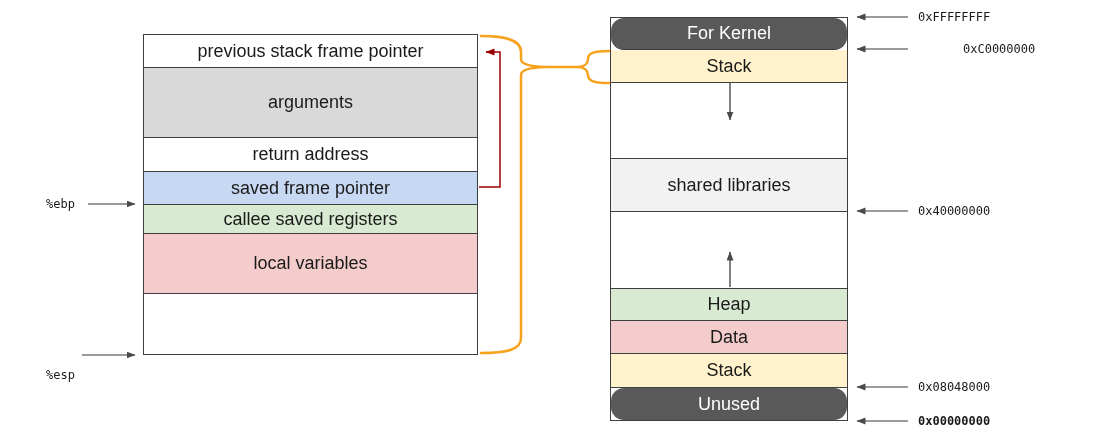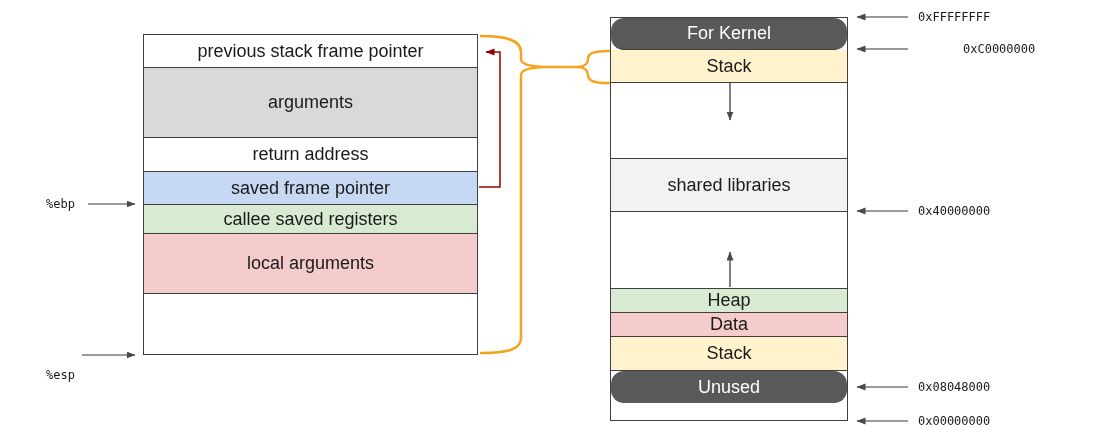--- a/index.html
+++ b/index.html
@@ -20,40 +20,40 @@
   .bg-yellow{background:var(--c-yellow);}
   .bg-lightgray{background:var(--c-lightgray);}
   .bg-dark{background:var(--c-dark);color:var(--c-darktext);border-radius:13px;}
   
   .frame-box{left:143px;top:34px;width:335px;height:321px;}
   .f1{height:33px;} .f2{height:70px;} .f3{height:34px;} .f4{height:33px;}
   .f5{height:29px;} .f6{height:60px;} .f7{height:57px;}
   
   .mem-box{left:610px;top:17px;width:238px;height:404px;}
   .m1{height:32px;} .m2{height:33px;} .m3{height:76px;} .m4{height:53px;}
-  .m5{height:77px;} .m6{height:24px;} .m7{height:24px;} .m8{height:34px;} .m9{height:32px;}
+  .m5{height:77px;} .m6{height:32px;} .m7{height:33px;} .m8{height:34px;} .m9{height:32px;}
   
   .mono-label{
     position:absolute;font-family:"DejaVu Sans Mono","Liberation Mono",monospace;
     font-size:12px;color:#1a1a1a;transform:translateY(-50%);white-space:nowrap;
   }
   .svg-overlay{position:absolute;left:0;top:0;width:1093px;height:438px;pointer-events:none;}
 </style>
 </head>
 <body>
 
 <div class="canvas">
 
   <div class="diagram-box frame-box">
     <div class="seg f1 bg-white">previous stack frame pointer</div>
     <div class="seg f2 bg-gray">arguments</div>
     <div class="seg f3 bg-white">return address</div>
     <div class="seg f4 bg-blue">saved frame pointer</div>
     <div class="seg f5 bg-green">callee saved registers</div>
-    <div class="seg f6 bg-pink">local arguments</div>
+    <div class="seg f6 bg-pink">local variables</div>
     <div class="seg f7 bg-white"></div>
   </div>
 
   <div class="diagram-box mem-box">
     <div class="seg m1 bg-dark">For Kernel</div>
     <div class="seg m2 bg-yellow">Stack</div>
     <div class="seg m3 bg-white"></div>
     <div class="seg m4 bg-lightgray">shared libraries</div>
     <div class="seg m5 bg-white"></div>
     <div class="seg m6 bg-green">Heap</div>
@@ -62,21 +62,21 @@
     <div class="seg m9 bg-dark">Unused</div>
   </div>
 
   <div class="mono-label" style="left:46px;top:204px;">%ebp</div>
   <div class="mono-label" style="left:46px;top:355px;margin-top:20px;">%esp</div>
 
   <div class="mono-label" style="left:918px;top:17px;">0xFFFFFFFF</div>
   <div class="mono-label" style="left:918px;top:49px;margin-left:45px;">0xC0000000</div>
   <div class="mono-label" style="left:918px;top:211px;">0x40000000</div>
   <div class="mono-label" style="left:918px;top:387px;">0x08048000</div>
-  <div class="mono-label" style="left:918px;top:421px;">0x00000000</div>
+  <div class="mono-label" style="left:918px;top:421px;font-weight:bold;">0x00000000</div>
 
   <svg class="svg-overlay" viewBox="0 0 1093 438" xmlns="http://www.w3.org/2000/svg">
     <defs>
       <marker id="ah-gray" markerWidth="10" markerHeight="8" refX="8.5" refY="3.5" orient="auto" markerUnits="userSpaceOnUse">
         <path d="M0,0 L9,3.5 L0,7 Z" style="fill:var(--c-arrowhead,#4a4a4a)"></path>
       </marker>
       <marker id="ah-red" markerWidth="10" markerHeight="8" refX="8.5" refY="3.5" orient="auto" markerUnits="userSpaceOnUse">
         <path d="M0,0 L9,3.5 L0,7 Z" style="fill:var(--c-darkred,#990000)"></path>
       </marker>
     </defs>

